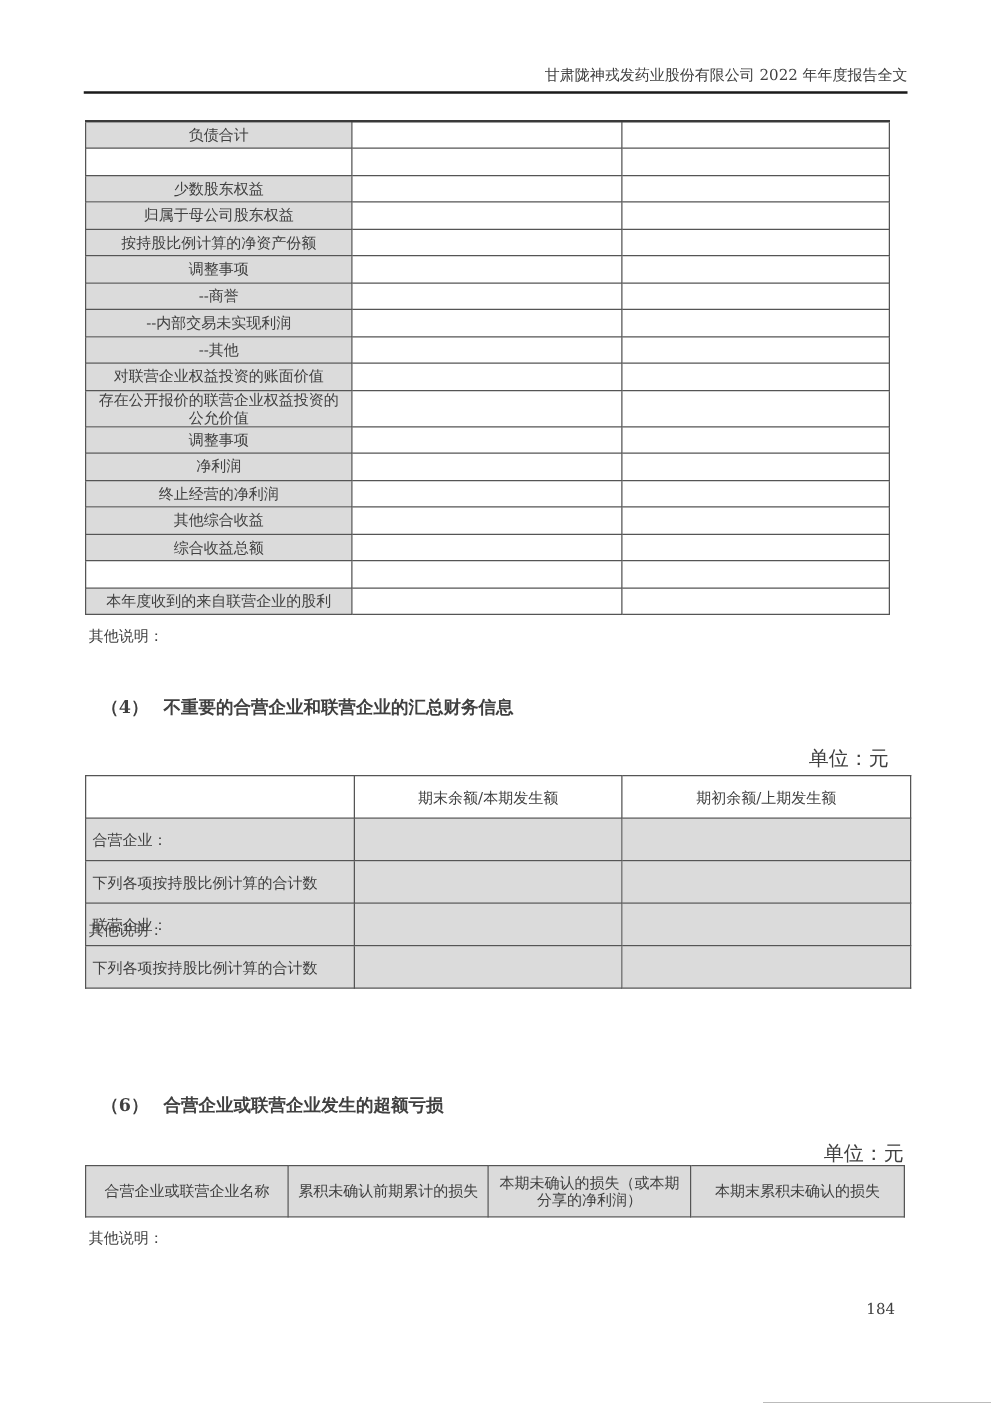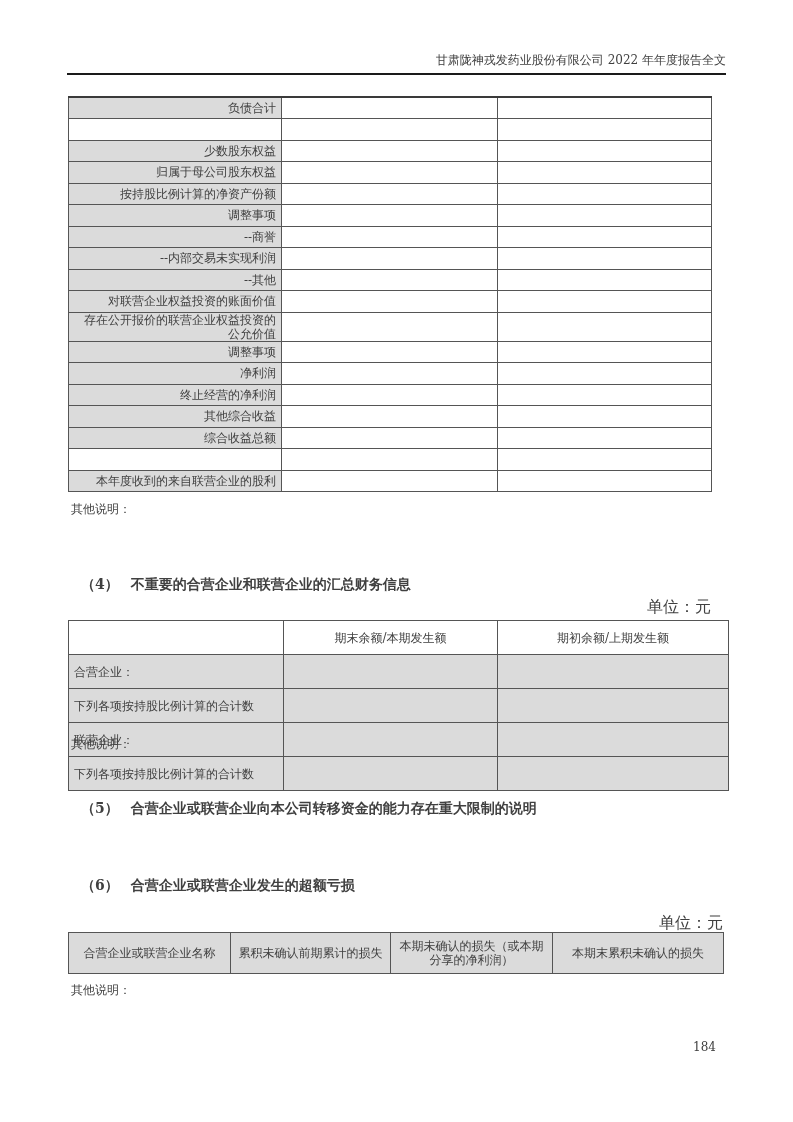--- a/index.html
+++ b/index.html
@@ -25,21 +25,21 @@
     border:1px solid #555;
     font-size:12px;line-height:14px;
     padding:0 5px;
     font-weight:normal;
     vertical-align:middle;
     overflow:hidden;
   }
   .shaded{background:#dbdbdb;}
   .t1{position:absolute;left:68px;top:96px;width:643px;border-top:2px solid #3a3a3a;}
   .t1 td{height:21.5px;}
-  .t1 td.lbl{text-align:right;}
+  .t1 td.lbl{text-align:center;}
   .t2{position:absolute;left:68px;top:620px;width:660px;}
   .t2 td{height:34px;}
   .t2 td.hd{text-align:center;}
   .t2 td.lbl{text-align:left;}
   .t3{position:absolute;left:68px;top:932px;width:655px;}
   .t3 td{height:41px;text-align:center;padding:2px 6px;}
   
   .note{position:absolute;left:71px;font-size:12px;line-height:16px;}
   .unit{position:absolute;font-size:16px;text-align:right;}
   .unit1{left:68px;top:597px;width:643px;}
@@ -158,21 +158,21 @@
         <tr>
           <td class="lbl shaded">本年度收到的来自联营企业的股利</td>
           <td></td>
           <td></td>
         </tr>
       </tbody>
   </table>
 
   <div class="note" style="top:501px">其他说明：</div>
 
-  <div class="sec" style="top:575px">
+  <div class="sec" style="top:557px">
     <span class="sec-num">（4）</span><span class="sec-title">不重要的合营企业和联营企业的汇总财务信息</span>
   </div>
 
   <div class="unit unit1">单位：元</div>
 
   <table class="t2">
     <colgroup>
         <col style="width:215px">
         <col style="width:214px">
         <col style="width:231px">
@@ -201,23 +201,20 @@
         <tr>
           <td class="lbl shaded">下列各项按持股比例计算的合计数</td>
           <td class="shaded"></td>
           <td class="shaded"></td>
         </tr>
       </tbody>
   </table>
 
   <div class="note" style="top:736px">其他说明：</div>
 
-  <div class="sec" style="top:799px">
-    <span class="sec-num">（5）</span><span class="sec-title">合营企业或联营企业向本公司转移资金的能力存在重大限制的说明</span>
-  </div>
 
   <div class="sec" style="top:876px">
     <span class="sec-num">（6）</span><span class="sec-title">合营企业或联营企业发生的超额亏损</span>
   </div>
 
   <div class="unit unit2">单位：元</div>
 
   <table class="t3">
     <colgroup>
         <col style="width:162px">

